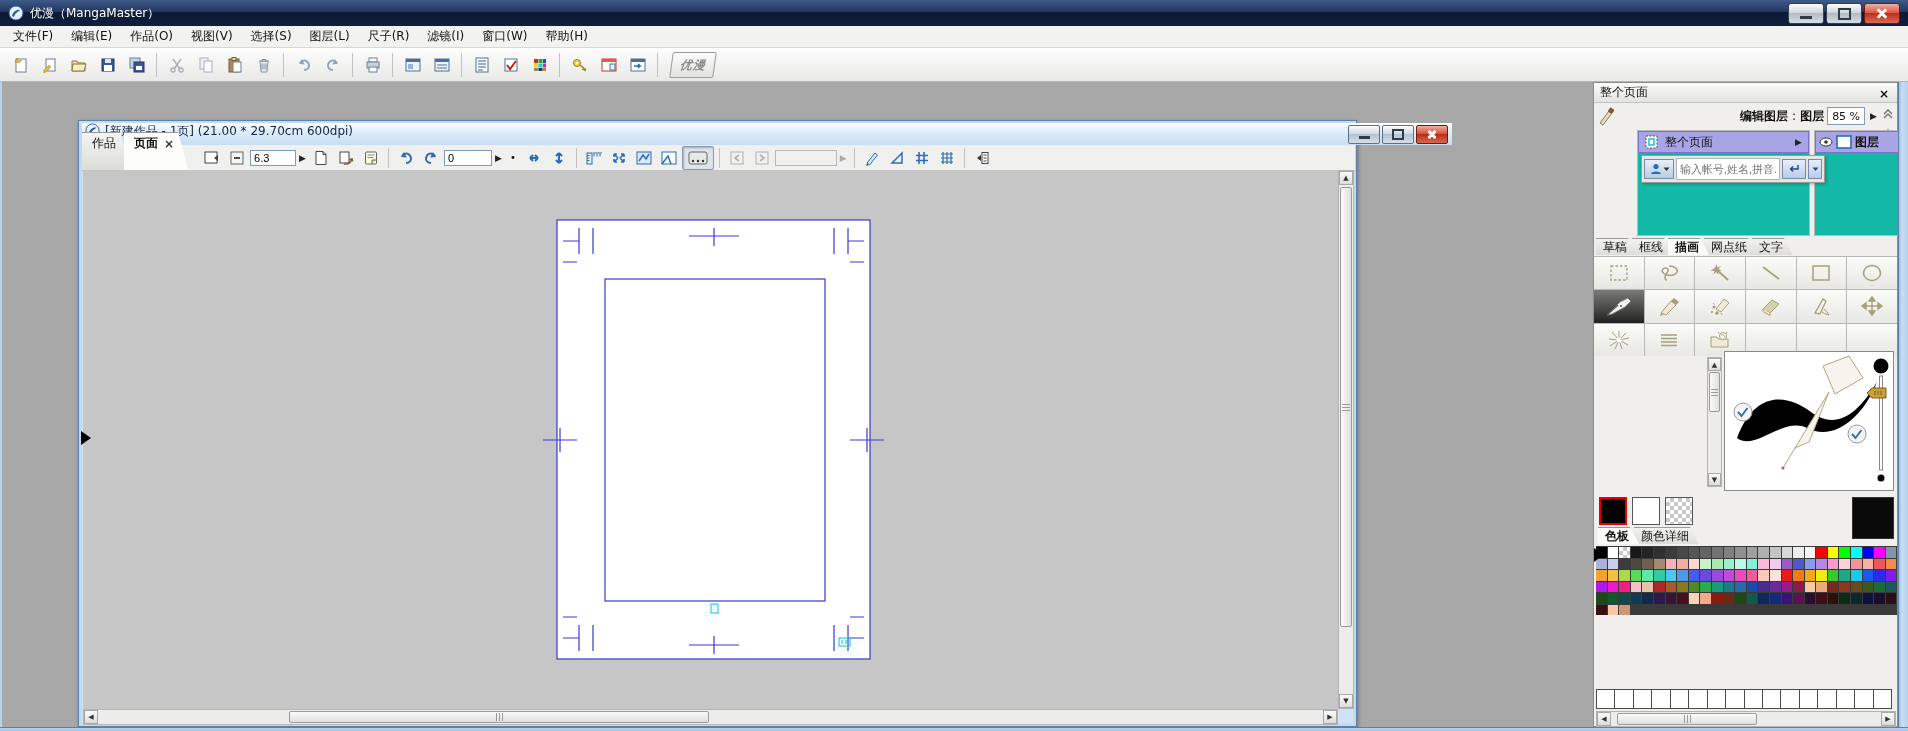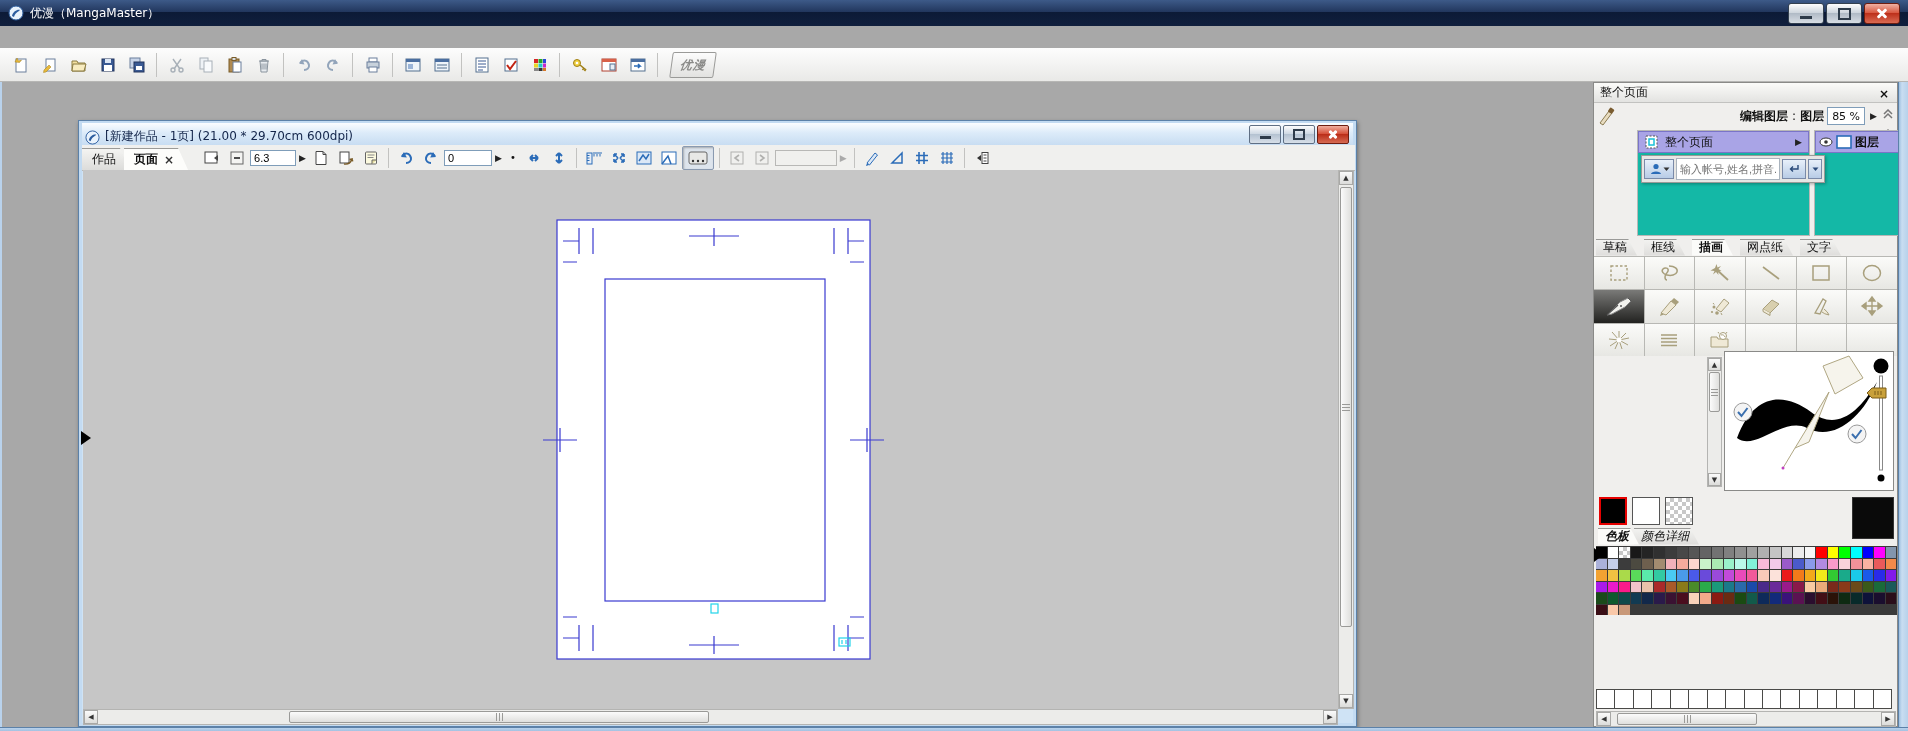--- a/index.html
+++ b/index.html
@@ -31,32 +31,32 @@
   
   .mdi{left:2px;top:82px;width:1591px;height:645px;background:#a8a8a8;}
 
   
   .frame-right{left:1898px;top:82px;width:10px;height:649px;background:linear-gradient(90deg,#9fc0e0,#c9ddf1 30%,#b4cfe9);border-left:1px solid #5c81a8;}
   .frame-bottom{left:0;top:727px;width:1908px;height:4px;background:linear-gradient(180deg,#b9d2ec,#9cbcde);border-top:1px solid #5c81a8;}
   .frame-left{left:0;top:82px;width:2px;height:645px;background:#b9d2ec;}
 
   
   .docwin{left:78px;top:120px;width:1279px;height:607px;background:#cfe3f5;border:1px solid #5c81a8;box-sizing:border-box;box-shadow:inset 0 0 0 3px #c3dbf2, 1px 2px 4px rgba(0,0,0,.35);}
-  .doc-titlebar{left:3px;top:2px;width:1271px;height:22px;background:linear-gradient(180deg,#fbfdff,#dcebf9 45%,#c8ddf2);display:flex;align-items:flex-end;color:#13254a;}
+  .doc-titlebar{left:3px;top:2px;width:1370px;height:22px;background:linear-gradient(180deg,#fbfdff,#dcebf9 45%,#c8ddf2);display:flex;align-items:flex-start;color:#13254a;}
   .doc-titlebar .dicon{width:15px;height:15px;margin:0 5px 0 3px;}
   .docbtns{position:absolute;right:4px;top:2px;display:flex;gap:2px;}
   .dbtn{width:30px;height:17px;border:1px solid #5f6f84;border-radius:2px;background:linear-gradient(180deg,#fdfdfd,#cfd9e4 45%,#b2c0d0 46%,#d7dfe8);display:flex;align-items:center;justify-content:center;position:relative;}
   .dbtn.close{background:linear-gradient(180deg,#efae9f,#d6523b 45%,#b92a15 46%,#d66a52);border-color:#6e1d10;}
   .dbtn .minbar{width:11px;height:3px;background:#2e3b4a;margin-top:6px;}
   .dbtn .restbox{width:8px;height:7px;border:2px solid #2e3b4a;}
   .dbtn .xbar{position:absolute;width:10px;height:3px;background:#fff;border-radius:1px;}
 
   
   .doc-tabbar{left:3px;top:24px;width:1273px;height:25px;background:#f0f0ee;border-bottom:1px solid #b9b9b7;display:flex;align-items:flex-end;}
-  .dtab{height:21px;display:flex;align-items:center;padding:0 14px 0 10px;background:linear-gradient(180deg,#f4f4f2,#dcdcda);clip-path:polygon(0 0,calc(100% - 10px) 0,100% 100%,0 100%);border-top:1px solid #9a9a98;margin-right:-6px;}
+  .dtab{height:21px;display:flex;align-items:center;padding:0 14px 16px 10px;background:linear-gradient(180deg,#f4f4f2,#dcdcda);clip-path:polygon(0 0,calc(100% - 10px) 0,100% 100%,0 100%);border-top:1px solid #9a9a98;margin-right:-6px;}
   .dtab.active{background:#fdfdfb;font-weight:bold;z-index:2;}
   .dtab .tclose{margin-left:6px;font-weight:bold;color:#333;}
   .dctl{display:flex;align-items:center;height:25px;}
   .dfield{height:16px;background:#fff;border:1px solid #7f9db9;padding:0 3px;font-size:11px;width:40px;box-sizing:border-box;}
   .dfield:disabled{background:#f0f0ee;border-color:#b8b8b6;}
   .spin{font-size:9px;color:#222;padding:0 2px;}
   .icobtn{width:22px;height:22px;display:flex;align-items:center;justify-content:center;border:1px solid transparent;border-radius:2px;}
   .icobtn.pressed{border:1px solid #8a9ab0;background:#dde4ec;box-shadow:inset 1px 1px 2px rgba(0,0,0,.25);}
   .dsep{width:1px;height:20px;background:#c2c2c0;margin:0 4px;}
 
@@ -83,40 +83,40 @@
   .editlab{font-weight:bold;}
   .opacity-box{height:16px;border:1px solid #7f9db9;background:#fff;padding:0 4px;margin:0 3px;display:flex;align-items:center;font-size:11px;}
   .sel-purple{background:#a9a4e6;border:1px solid #7a74c8;}
   .listcol{background:#14b8a6;border:1px solid #b8b8b6;box-sizing:border-box;margin-left:41px;}
   .selrow{height:22px;display:flex;align-items:center;box-sizing:border-box;}
   .acctbar{left:47px;top:72px;width:184px;height:28px;background:#e6e6e4;border:1px solid #9a9a98;display:flex;align-items:center;padding:2px;box-sizing:border-box;gap:2px;box-shadow:1px 1px 3px rgba(0,0,0,.3);}
   .acct-input{flex:1;height:20px;border:1px solid #aab4be;background:#fff;font-size:11px;padding:0 3px;min-width:30px;}
   .acct-btn{height:20px;border:1px solid #7a8aa8;background:linear-gradient(180deg,#e8f0fa,#b8cce6);display:flex;align-items:center;justify-content:center;box-sizing:border-box;}
   .strip-btn{width:18px;height:15px;display:flex;align-items:center;justify-content:center;border:1px solid transparent;}
 
-  .ptabs{left:2px;top:155px;width:300px;height:18px;display:flex;align-items:center;gap:12px;}
+  .ptabs{left:2px;top:155px;width:300px;height:18px;display:flex;align-items:flex-start;}
   .ptab{height:16px;display:flex;align-items:center;padding:0 10px 0 7px;background:linear-gradient(180deg,#f2f2f0,#dedddb);clip-path:polygon(0 0,calc(100% - 9px) 0,100% 100%,0 100%);border-top:1px solid #9a9a98;margin-right:-5px;font-size:12px;}
   .ptab.active{background:#fbfbf9;font-weight:bold;z-index:2;}
 
   .toolgrid{left:0;top:173px;width:303px;height:100px;display:grid;grid-template-columns:repeat(6,1fr);grid-template-rows:repeat(3,1fr);background:#b8b8b4;gap:1px;box-sizing:border-box;border-top:1px solid #b8b8b4;}
   .tool{background:linear-gradient(180deg,#fbfbf9,#e7e7e3);display:flex;align-items:center;justify-content:center;}
   .tool.sel{background:linear-gradient(180deg,#7a7a78,#222220);}
 
   .penlist{left:2px;top:274px;width:110px;height:114px;}
   .pen{height:19px;display:flex;align-items:center;justify-content:center;background:linear-gradient(180deg,#fcfcfa,#e9e9e5);border:1px solid #c0c0bc;border-top:none;box-sizing:border-box;}
   .pen:first-child{border-top:1px solid #c0c0bc;}
   .pen.sel{background:#000;color:#fff;}
   .pen-sb{left:113px;top:274px;width:15px;height:130px;background:#ececea;border:1px solid #b4b4b2;box-sizing:border-box;}
   .preview{left:130px;top:268px;width:170px;height:140px;background:#fff;border:1px solid #8a8a88;box-sizing:border-box;}
 
   .swatch{width:28px;height:28px;box-sizing:border-box;border:1px solid #555;}
   .swatch.selred{border:2px solid #e60000;}
   .checker{background-image:linear-gradient(45deg,#c8c8c8 25%,transparent 25%,transparent 75%,#c8c8c8 75%),linear-gradient(45deg,#c8c8c8 25%,#fff 25%,#fff 75%,#c8c8c8 75%);background-size:8px 8px;background-position:0 0,4px 4px;background-color:#fff;}
   .bigcolor{left:258px;top:414px;width:40px;height:40px;background:#0a0a0a;border:1px solid #333;}
-  .ctabs{left:4px;top:444px;display:flex;align-items:center;height:18px;font-style:italic;}
+  .ctabs{left:4px;top:444px;display:flex;align-items:flex-start;height:18px;}
 
   .palgrid{left:2px;top:463px;width:301px;display:flex;flex-direction:column;gap:1px;background:#3a3a3a;padding:1px 0 0 0;}
   .pal-row{display:flex;gap:1px;}
   .pal-cell{width:10.6px;height:10.5px;flex:0 0 auto;}
 
   .cswrow{left:2px;top:606px;width:296px;height:20px;display:flex;}
   .csw{flex:1;background:#fff;border:1px solid #4a4a48;border-left:none;box-sizing:border-box;}
   .csw:first-child{border-left:1px solid #4a4a48;}
 
   .p-sbh{left:2px;top:628px;width:300px;height:16px;background:#ececea;border:1px solid #b4b4b2;box-sizing:border-box;}
@@ -139,20 +139,32 @@
       <div class="wbtn">
           <div class="restbox"></div>
         </div>
       <div class="wbtn close">
           <div class="xbar a"></div>
           <div class="xbar b"></div>
         </div>
     </div>
   </div>
 
+  <div class="abs menubar">
+    <span class="mi">文件(F)</span>
+    <span class="mi">编辑(E)</span>
+    <span class="mi">作品(O)</span>
+    <span class="mi">视图(V)</span>
+    <span class="mi">选择(S)</span>
+    <span class="mi">图层(L)</span>
+    <span class="mi">尺子(R)</span>
+    <span class="mi">滤镜(I)</span>
+    <span class="mi">窗口(W)</span>
+    <span class="mi">帮助(H)</span>
+  </div>
 
   <div class="abs toolbar">
     <div class="tbtn">
         <svg width="18" height="18" viewBox="0 0 18 18">
           <rect x="4" y="3" width="10" height="13" fill="#fff" stroke="#6b7f9c"></rect>
           <path d="M3,6 l2,-4 l1.5,3 l3,-1 l-2,2.5 Z" fill="#e8b93a" stroke="#a07d18" stroke-width=".5"></path>
         </svg>
       </div>
     <div class="tbtn">
         <svg width="18" height="18" viewBox="0 0 18 18">

